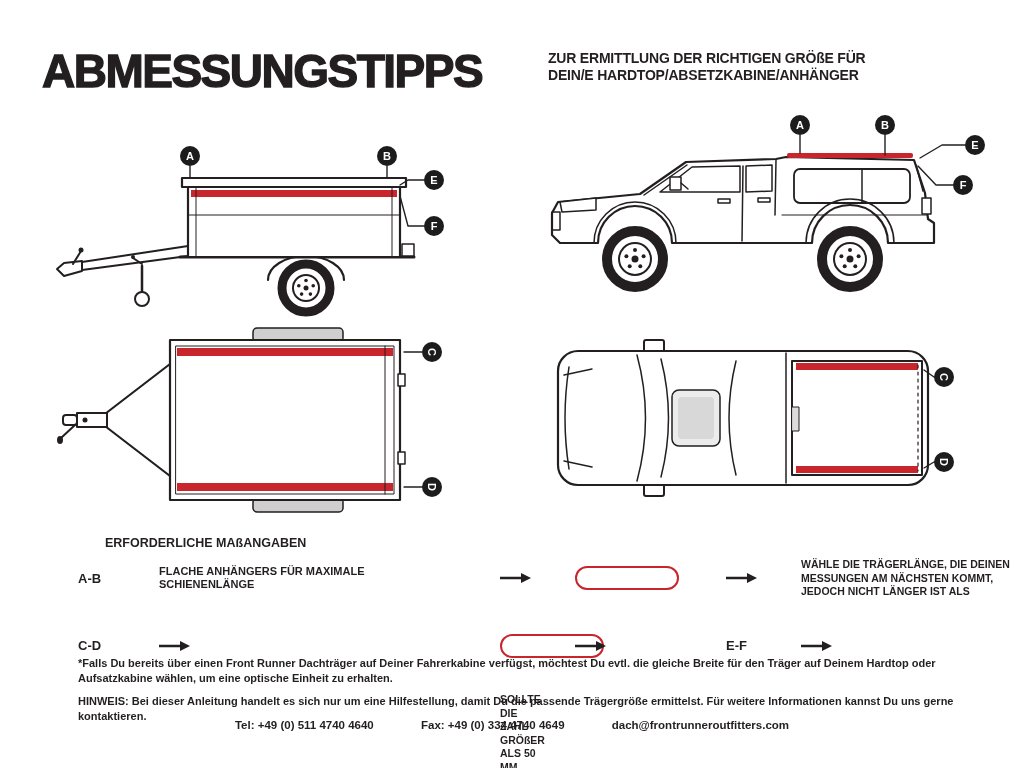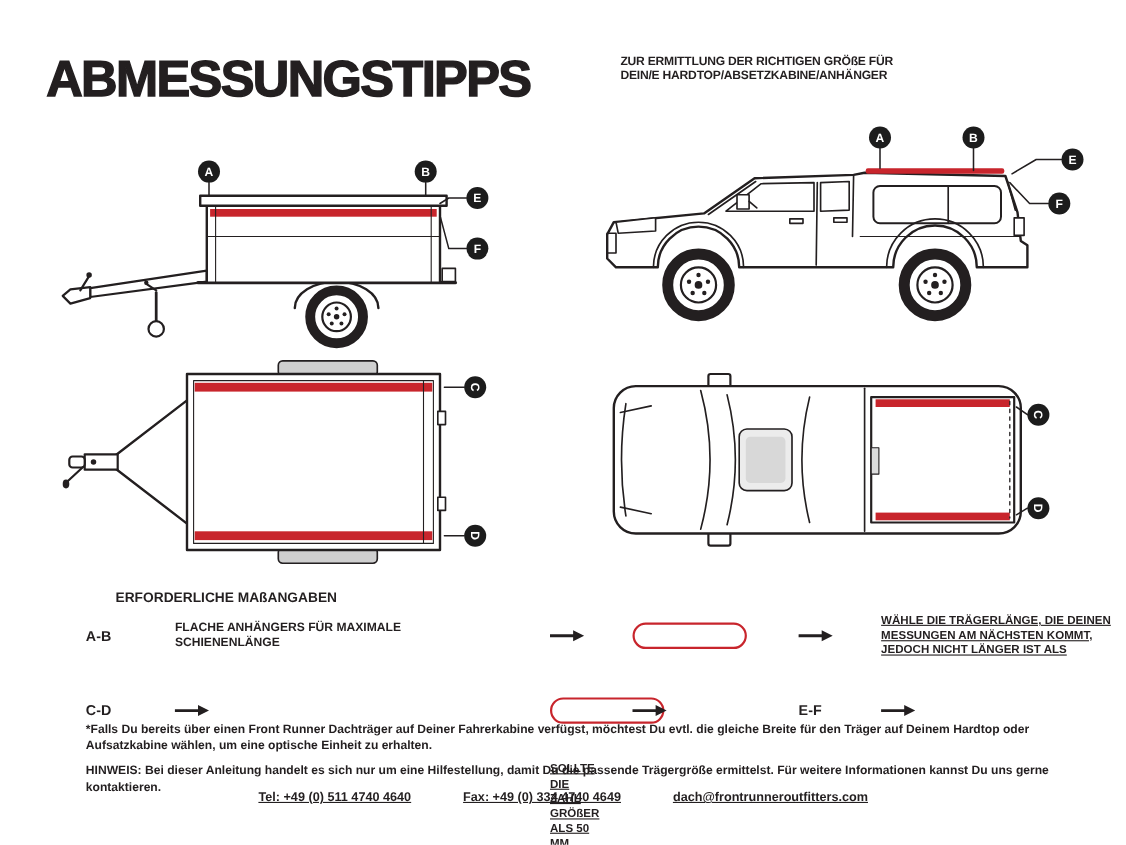--- a/index.html
+++ b/index.html
@@ -9,50 +9,50 @@
     background:#ffffff; color:var(--ink);
     font-family:"Liberation Sans", sans-serif;
   }
   .abs{ position:absolute; }
 
   .title{
     left:42px; top:48px; font-size:46px; font-weight:bold;
     letter-spacing:-1.5px; line-height:1; -webkit-text-stroke:1.3px var(--ink);
   }
   .subtitle{
-    left:548px; top:50px; width:450px; font-size:11px; font-weight:bold;
-    line-height:1.22; letter-spacing:-0.2px;margin-left:16px;
+    left:548px; top:50px; width:450px; font-size:14px; font-weight:bold;
+    line-height:1.22; letter-spacing:-0.2px;
   }
   .subtitle span{ display:block; }
 
   .svg-wrap{ position:absolute; }
 
   
   .measure-head{ left:78px; top:536px; display:flex; gap:18px; align-items:baseline; }
   .measure-head .h{ font-size:12.5px; font-weight:bold;margin-left:27px; }
   .measure-head .note{ font-size:12px; font-weight:bold; color:var(--red); }
 
   #measure-rows{
     left:78px; top:558px; width:940px; display:grid;
     grid-template-columns:46px 306px 40px 116px 40px 1fr;
     column-gap:2px; row-gap:10px; align-items:center;gap:35px;
   }
   .mkey{ font-size:13px; font-weight:bold; }
   .mdesc{ font-size:11px; font-weight:bold; line-height:1.25; padding-right:8px; }
-  .mres{ font-size:10.5px; font-weight:bold; line-height:1.3;text-decoration:underline; }
+  .mres{ font-size:10.5px; font-weight:bold; line-height:1.3; }
   .arrow-cell svg{ display:block; }
   .oval{
     width:100px; height:20px; border:2.5px solid var(--red);
     border-radius:12px; background:#fff;
   }
 
   .footnote{ left:78px; top:656px; width:912px; font-size:11px; font-weight:bold; line-height:1.35; }
   .hinweis{ left:78px; top:694px; width:930px; font-size:11px; font-weight:bold; line-height:1.35; }
   .contact{ left:0; top:719px; width:1024px; text-align:center; font-size:11.5px; font-weight:bold; }
-  .contact span{ margin:0 22px;text-decoration:underline; }
+  .contact span{ margin:0 22px; }
 
   
   .red-fill{ fill:var(--red); }
   .lbl-c{ fill:#1c1c1c; }
   .lbl-t{ fill:#ffffff; font-family:"Liberation Sans",sans-serif; font-size:11px; font-weight:bold; text-anchor:middle; }
   .lead{ stroke:var(--ink); stroke-width:1.4; fill:none; }
   svg line, svg path, svg polyline, svg polygon, svg rect, svg circle, svg ellipse{ stroke-linecap:round; stroke-linejoin:round; }
 </style>
 </head>
 <body>

